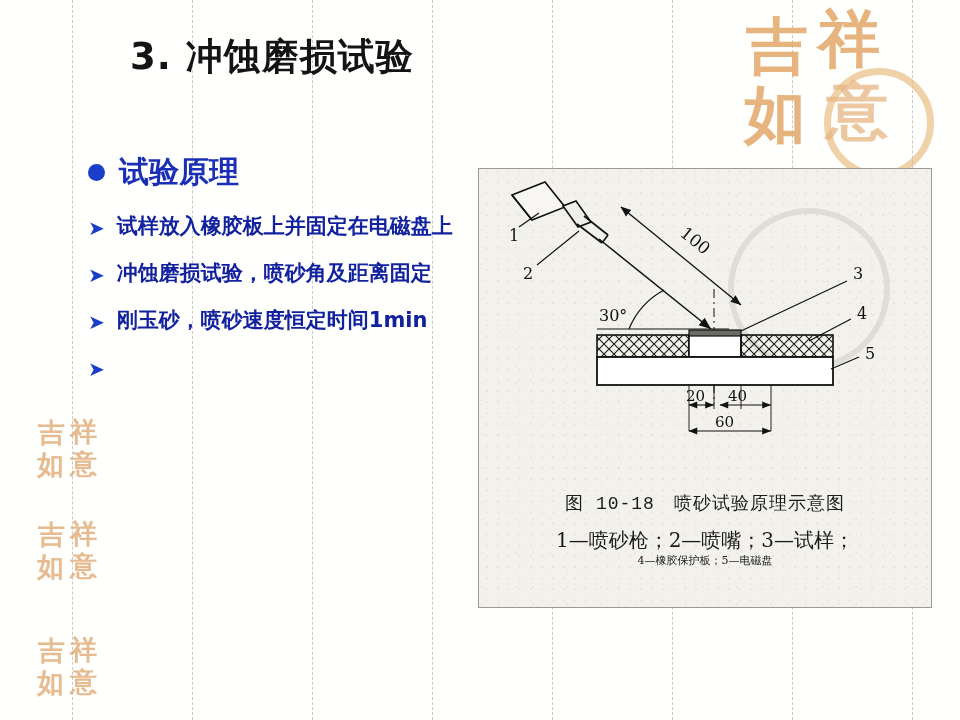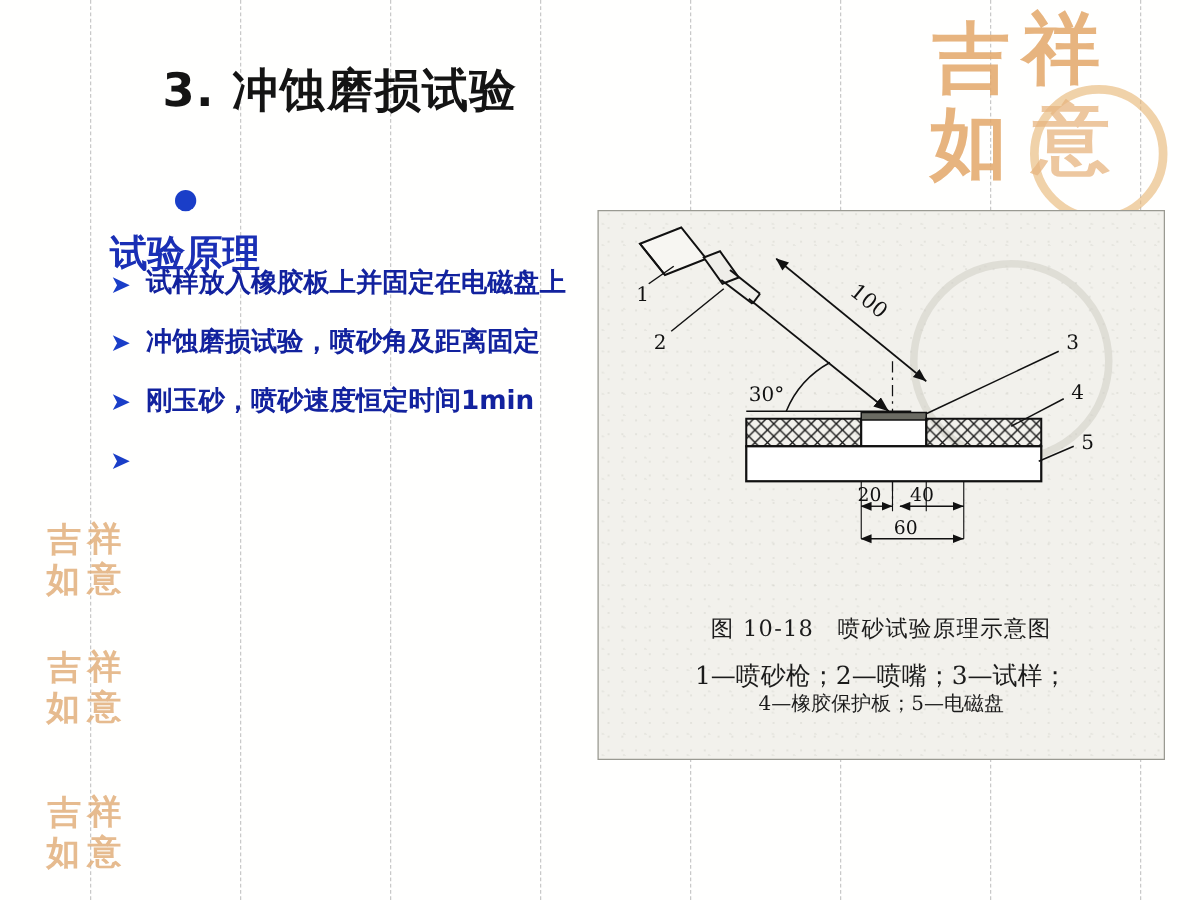--- a/index.html
+++ b/index.html
@@ -82,36 +82,35 @@
   .seal-small .c2 { left: 34px; top: 0px; }
   .seal-small .c3 { left: 1px;  top: 33px; }
   .seal-small .c4 { left: 34px; top: 32px; }
   .seal-s1 { left: 36px; top: 418px; }
   .seal-s2 { left: 36px; top: 520px; }
   .seal-s3 { left: 36px; top: 636px; }
 
   .title {
     position: absolute;
     left: 130px;
-    top: 48px;
+    top: 32px;
     font-size: 37px;
     font-weight: bold;
     color: #141414;
     letter-spacing: 1px;
     font-family: "DejaVu Sans", sans-serif;
   }
 
   .bullet-main {
     position: absolute;
     left: 88px;
     top: 152px;
     display: flex;
     align-items: center;
     gap: 14px;
-    flex-direction: column;
   }
   .dot {
     width: 17px;
     height: 17px;
     border-radius: 50%;
     background: #1a3ec8;
     flex: none;
   }
   .bullet-main .txt {
     font-size: 30px;
@@ -173,23 +172,24 @@
     position: absolute;
     left: 0; right: 0;
     text-align: center;
     font-family: "DejaVu Serif", serif;
     color: #1b1b1b;
   }
   .cap-title {
     top: 322px;
     font-size: 18px;
     letter-spacing: 1px;
+    font-family: Liberation Mono, monospace;
   }
   .cap-l1 { top: 358px; font-size: 20px; }
-  .cap-l2 { top: 384px; font-size: 16px; }
+  .cap-l2 { top: 384px; font-size: 11px; }
 </style>
 </head>
 <body>
 
 <div class="slide">
 
   <div class="grid">
     <div class="vline" style="left:72px"></div>
     <div class="vline" style="left:192px"></div>
     <div class="vline" style="left:312px"></div>

